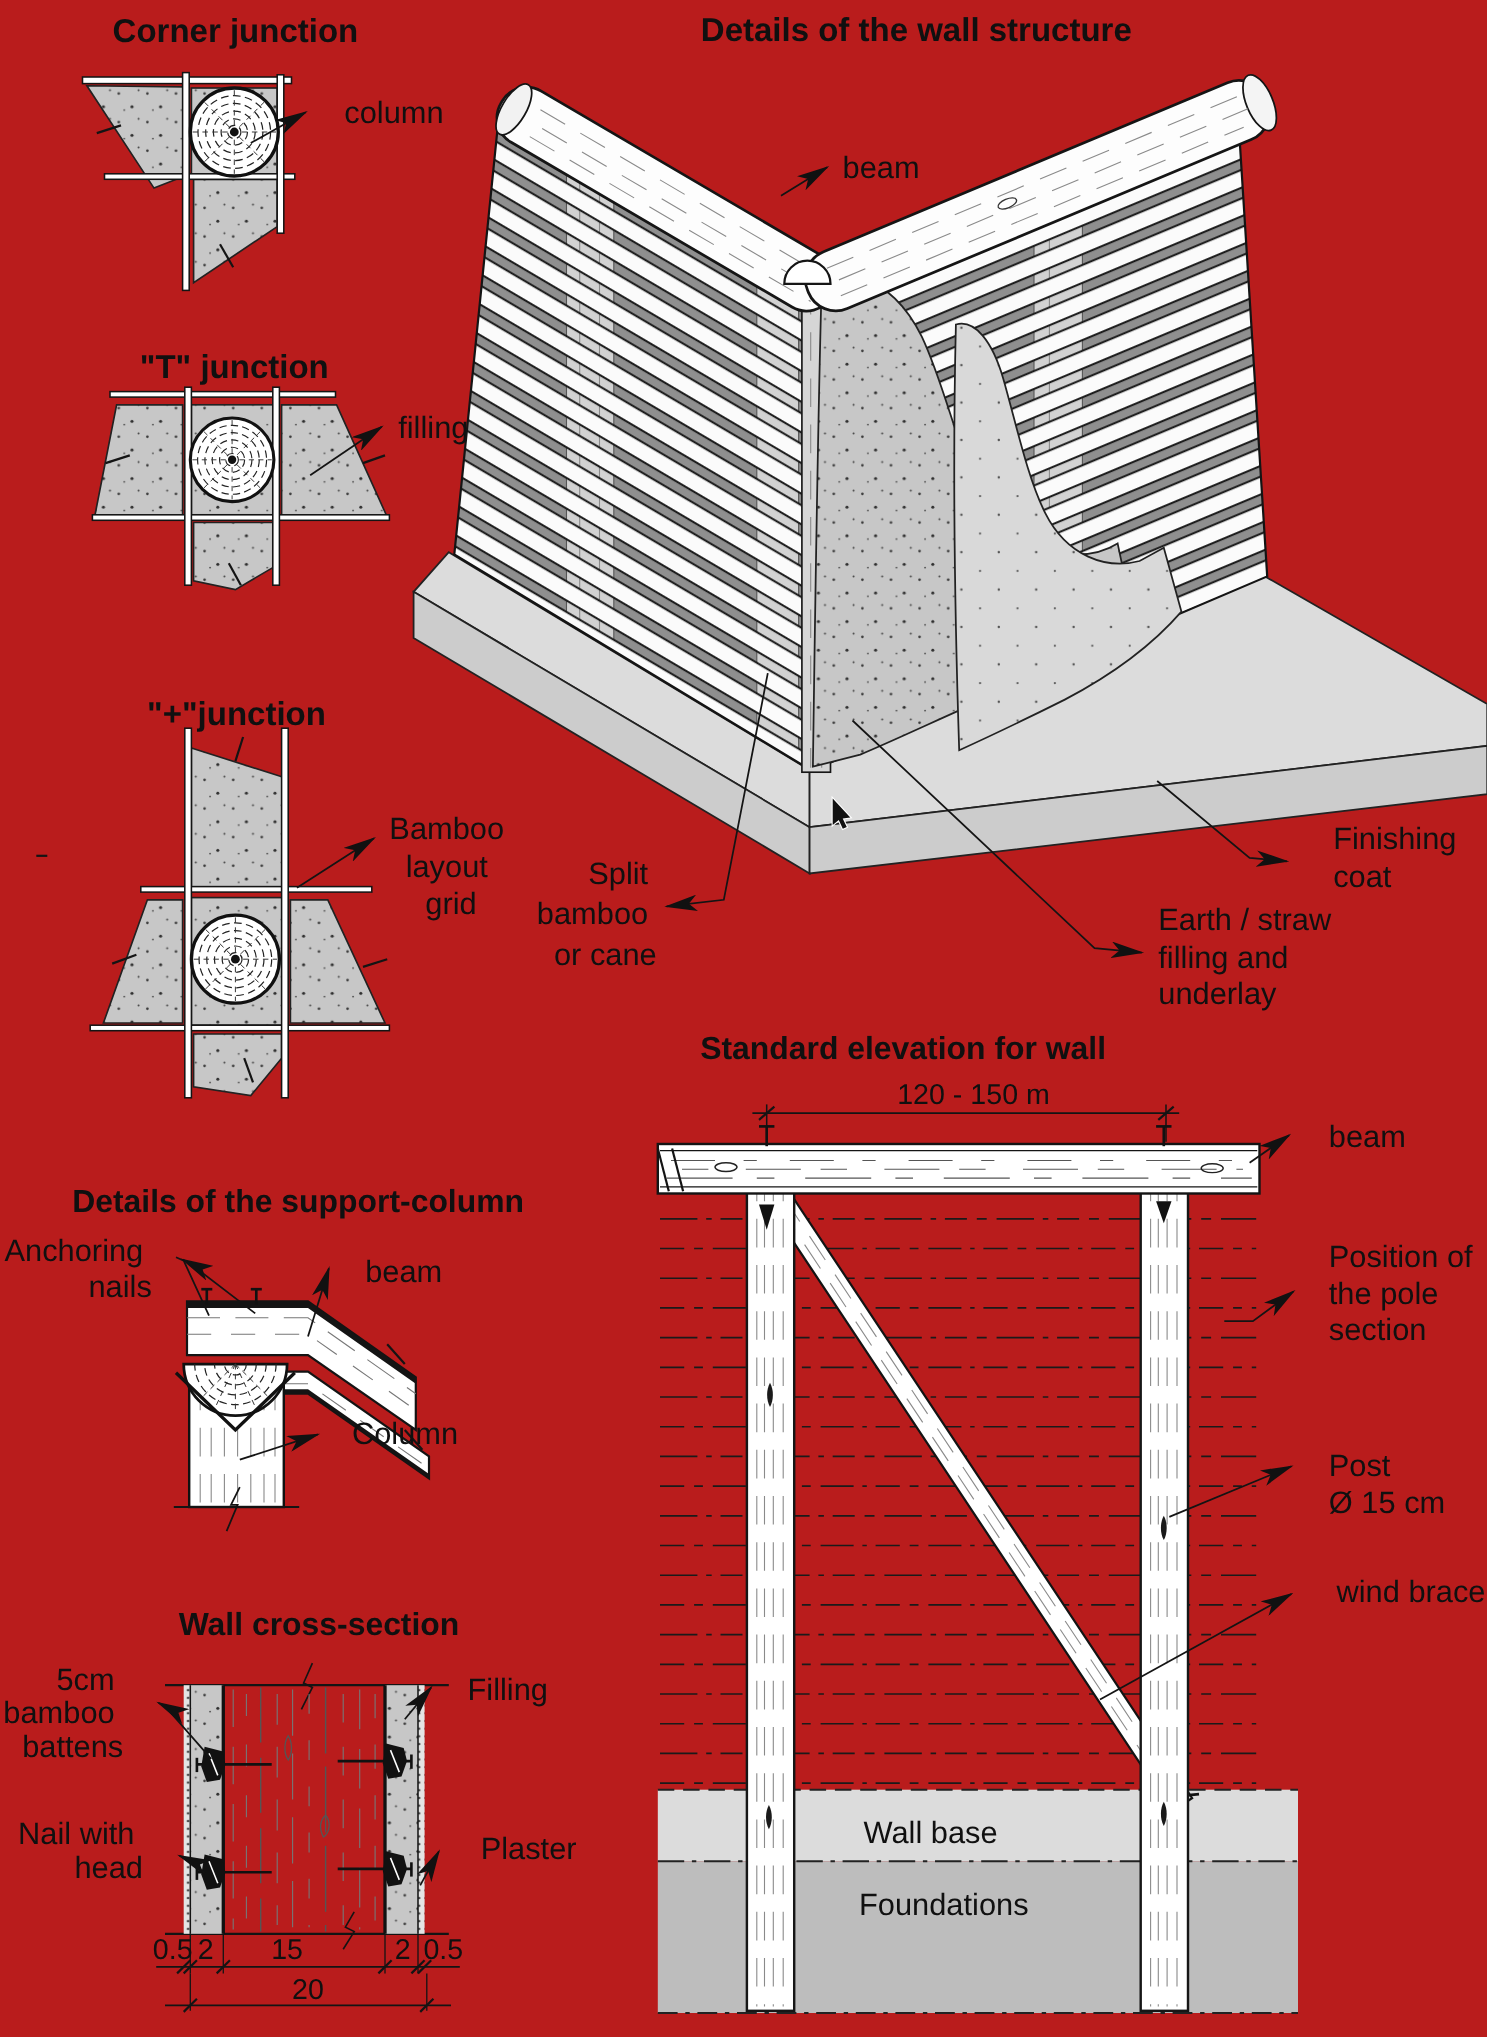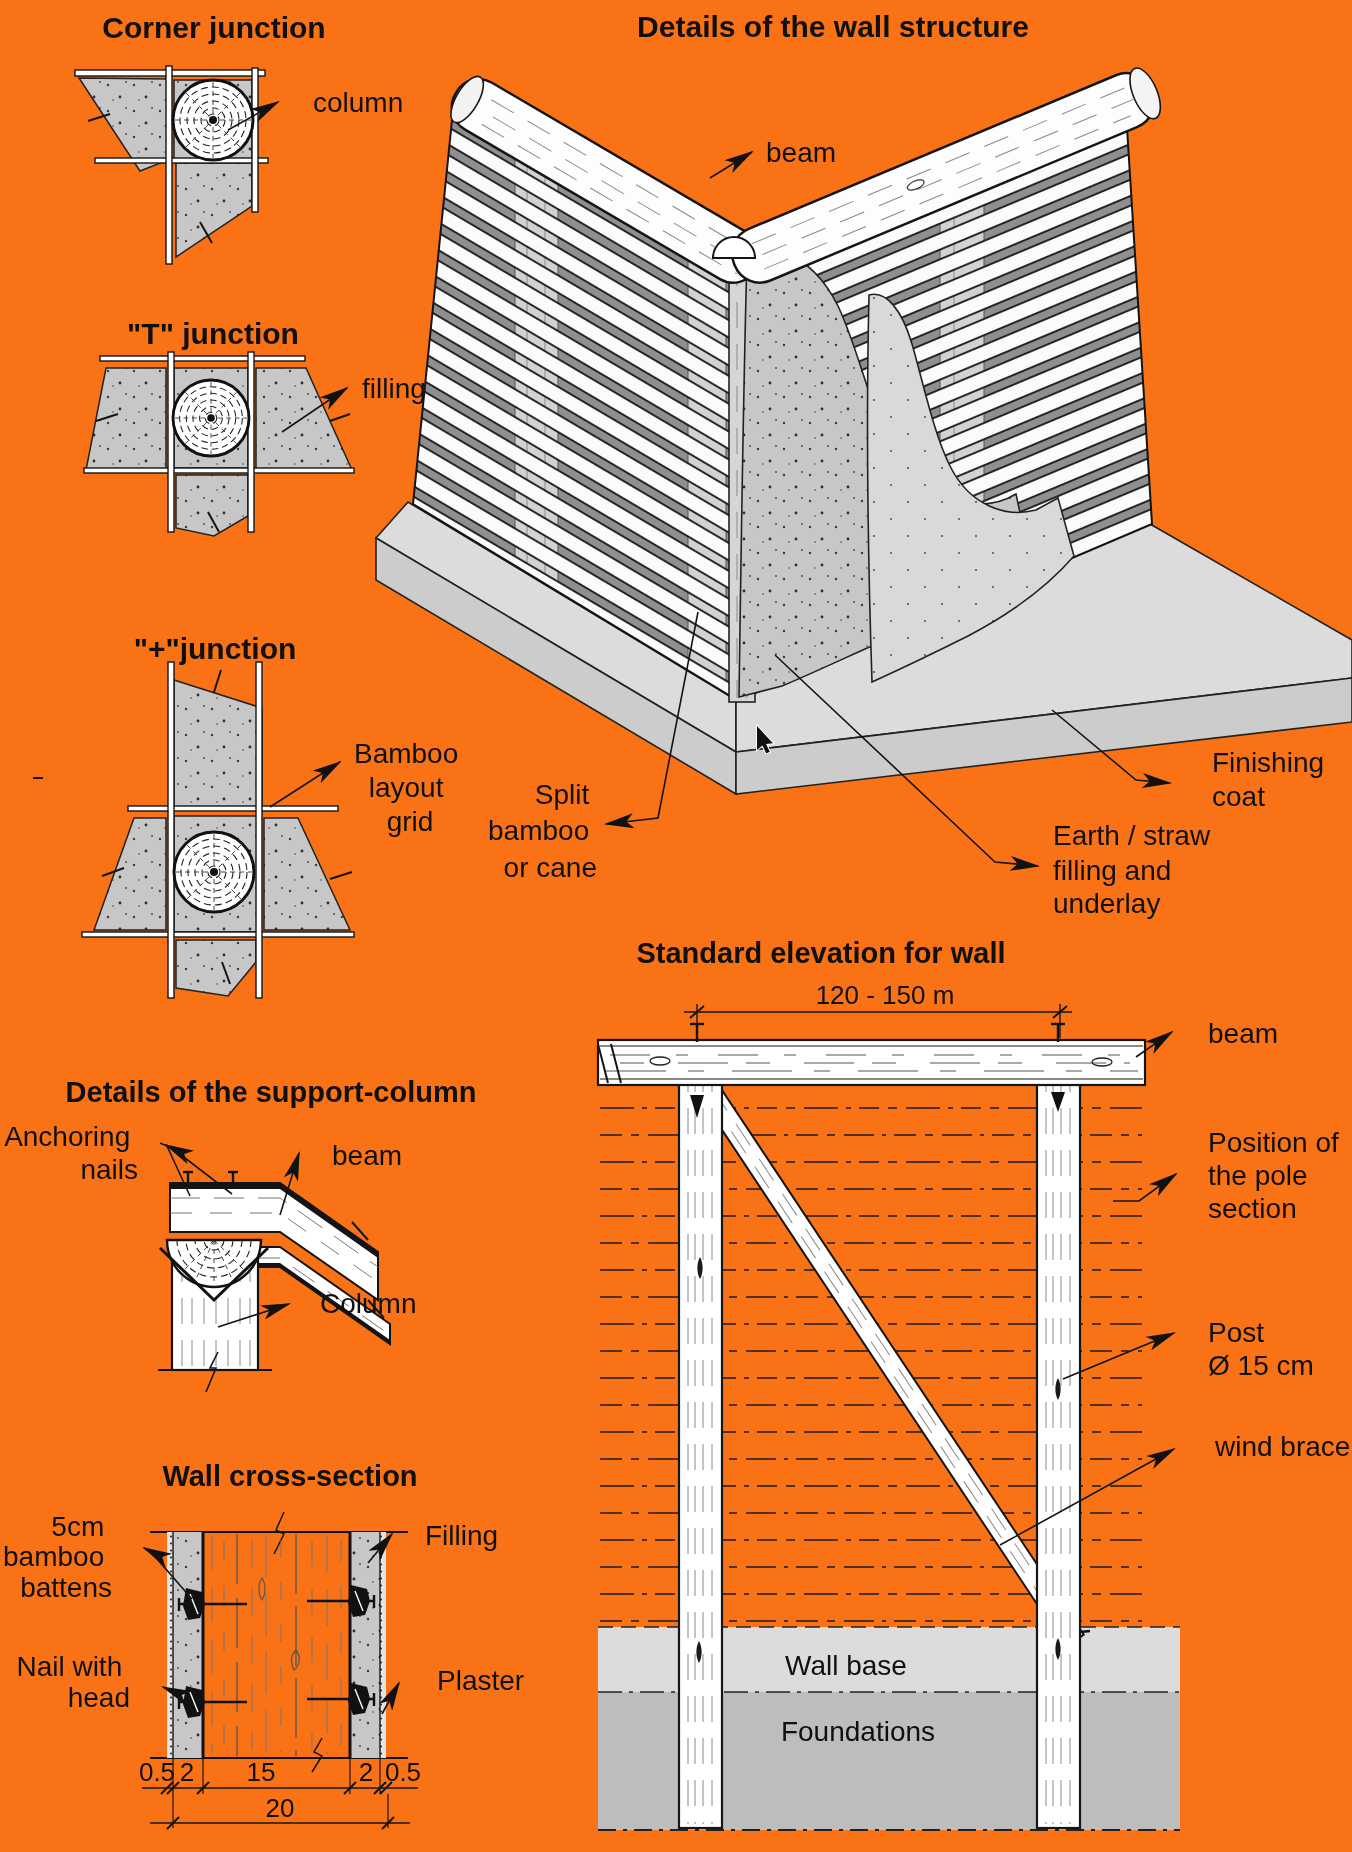--- a/index.html
+++ b/index.html
@@ -1,16 +1,16 @@
 <!DOCTYPE html>
 <html><head>
 <meta charset="utf-8">
 <style>
   html,body{margin:0;padding:0;background:#fff;}
-  #stage{position:relative;width:1352px;height:1852px;background:#f97316;overflow:hidden;}
+  #stage{position:relative;width:1352px;height:1852px;background:#b91c1c;overflow:hidden;}
   svg{display:block;}
   text{fill:#101010;}
   .t-title{font:700 30px "Liberation Sans", sans-serif;}
   .t-title-sm{font:700 29px "Liberation Sans", sans-serif;}
   .t-label{font:400 28px "Liberation Sans", sans-serif;}
   .t-dim{font:400 26px "Liberation Sans", sans-serif;}
   .ink{stroke:#141414;fill:none;}
   .lead{stroke:#141414;stroke-width:1.6;fill:none;}
   .rod{fill:#ffffff;stroke:#141414;stroke-width:1.4;}
   .panel{fill:url(#stip);stroke:#222;stroke-width:1.5;}

